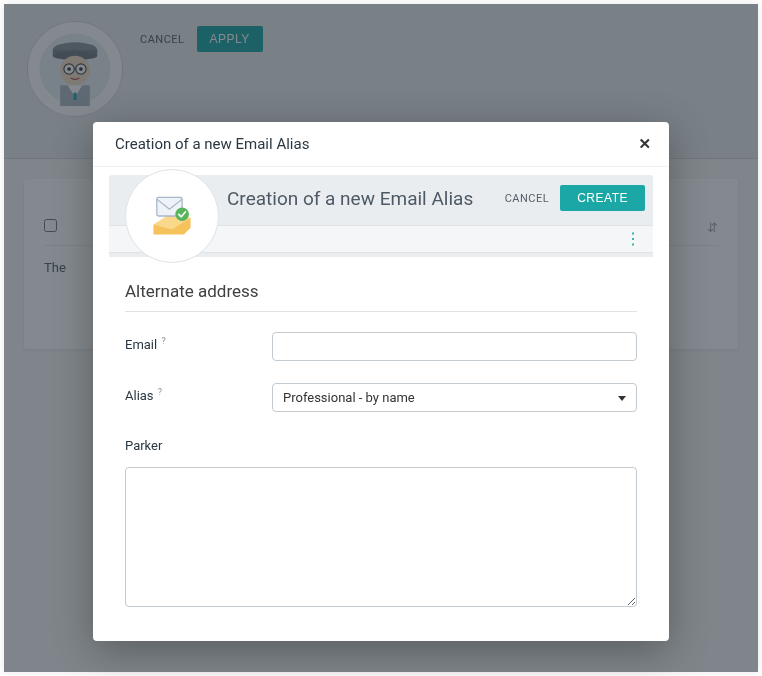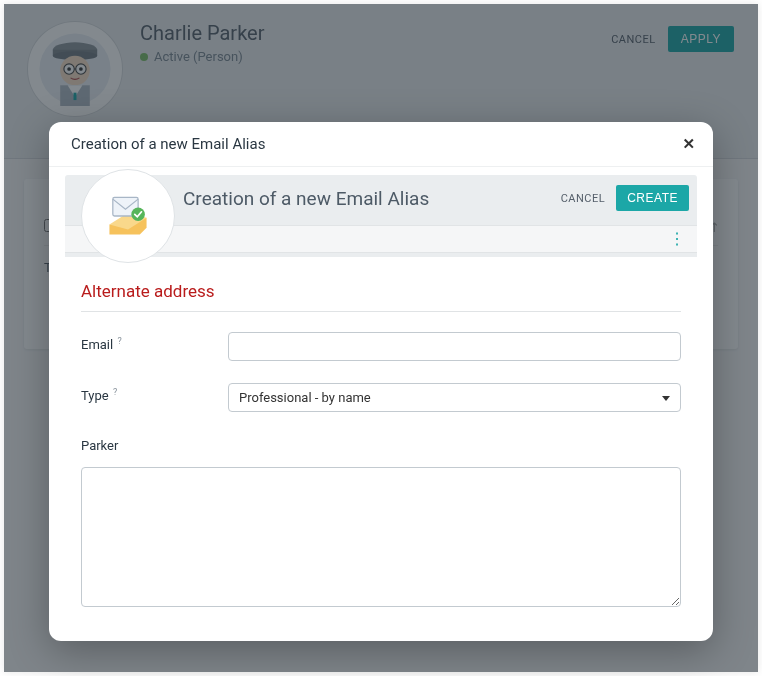--- a/index.html
+++ b/index.html
@@ -132,23 +132,23 @@
       position: absolute;
       inset: 0;
       background: rgba(30,40,50,0.55);
       display: flex;
       justify-content: center;
       padding-top: 118px;
     }
     
     
     .modal {
-      width: 664px;
+      width: 576px;
       background: #ffffff;
-      border-radius: 12px;
+      border-radius: 4px;
       box-shadow: 0 10px 40px rgba(0,0,0,0.3);
       align-self: flex-start;
     }
     .modal-titlebar {
       display: flex;
       justify-content: space-between;
       align-items: center;
       padding: 13px 18px 13px 22px;
       border-bottom: 1px solid #eef0f1;
     }
@@ -199,21 +199,21 @@
     }
     .modal-sub-cancel {
       font-size: 11px;
       color: #56606b;
       letter-spacing: 0.5px;
     }
     .modal-sub-create {
       background: #1ca7a7;
       color: #ffffff;
       border: none;
-      padding: 6px 11px;
+      padding: 6px 17px;
       font-size: 12px;
       letter-spacing: 0.5px;
       border-radius: 2px;
     }
     .modal-sub-bottom-strip {
       background: #f5f6f7;
       height: 28px;
       width: 100%;
       margin-top: 14px;
       display: flex;
@@ -243,21 +243,21 @@
       align-items: center;
       justify-content: center;
     }
     .modal-icon-circle svg { width: 54px; height: 54px; }
     
     .form-area {
       padding: 24px 8px 0 8px;
     }
     .form-section-title {
       font-size: 17px;
-      color: #b91c1c;
+      color: #404040;
       font-weight: 400;
       padding-bottom: 10px;
       border-bottom: 1px solid #e0e3e5;
       margin-bottom: 20px;
     }
     .form-row {
       display: flex;
       gap: 29px;
       margin-bottom: 22px;
     }
@@ -338,24 +338,20 @@
           <circle cx="58" cy="50" r="7" fill="#fff" stroke="#444" stroke-width="1.5"></circle>
           <circle cx="42" cy="50" r="2.5" fill="#333"></circle>
           <circle cx="58" cy="50" r="2.5" fill="#333"></circle>
           <line x1="49" y1="50" x2="51" y2="50" stroke="#444" stroke-width="1.5"></line>
           <path d="M44 62 Q50 66 56 62" stroke="#aa4444" stroke-width="1.5" fill="none"></path>
           <rect x="30" y="72" width="40" height="28" fill="#aeb9c4"></rect>
           <path d="M40 72 L50 88 L60 72" fill="#fff"></path>
           <rect x="48" y="82" width="4" height="10" fill="#1ca7a7"></rect>
         </svg>
       </div>
-      <div class="bg-info">
-        <div class="bg-name">Charlie Parker</div>
-        <div class="bg-status">Active  (Person)</div>
-      </div>
       <div class="bg-actions">
         <span class="bg-cancel">CANCEL</span>
         <button class="bg-apply">APPLY</button>
       </div>
     </div>
     <div class="bg-tabs">
       <div class="bg-tab">Properties</div>
       <div class="bg-tab">Teams</div>
       <div class="bg-tab">Tickets</div>
       <div class="bg-tab">CIs</div>
@@ -407,21 +403,21 @@
           <div class="form-section-title">Alternate address</div>
 
           <div class="form-row">
             <div class="form-label"><span>Email</span> <sup>?</sup></div>
             <div class="form-control">
               <input type="text" class="form-input" value="" style="">
             </div>
           </div>
 
           <div class="form-row">
-            <div class="form-label"><span>Type</span> <sup>?</sup></div>
+            <div class="form-label"><span>Alias</span> <sup>?</sup></div>
             <div class="form-control">
               <div class="form-select"><span>Professional - by name</span></div>
             </div>
           </div>
 
           <div class="form-row form-comment-row">
             <div class="form-label">Parker</div>
           </div>
           <div class="form-textarea-wrap">
             <textarea class="form-textarea" style=""></textarea>

